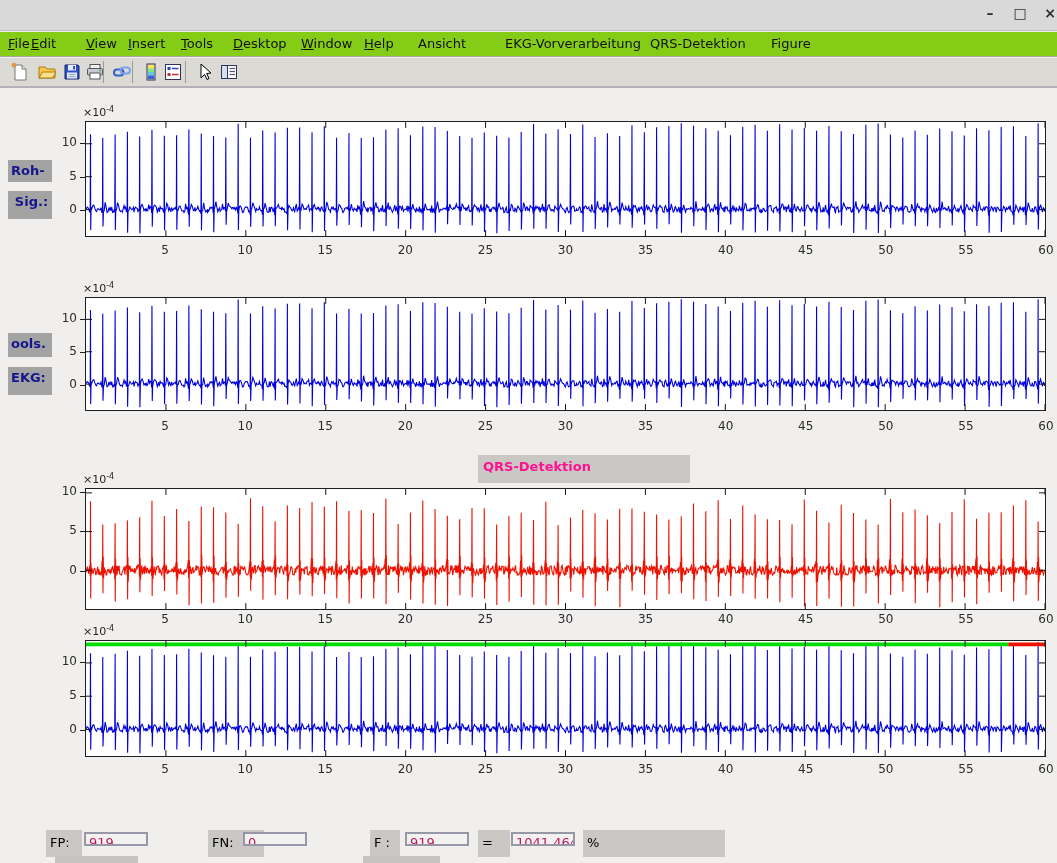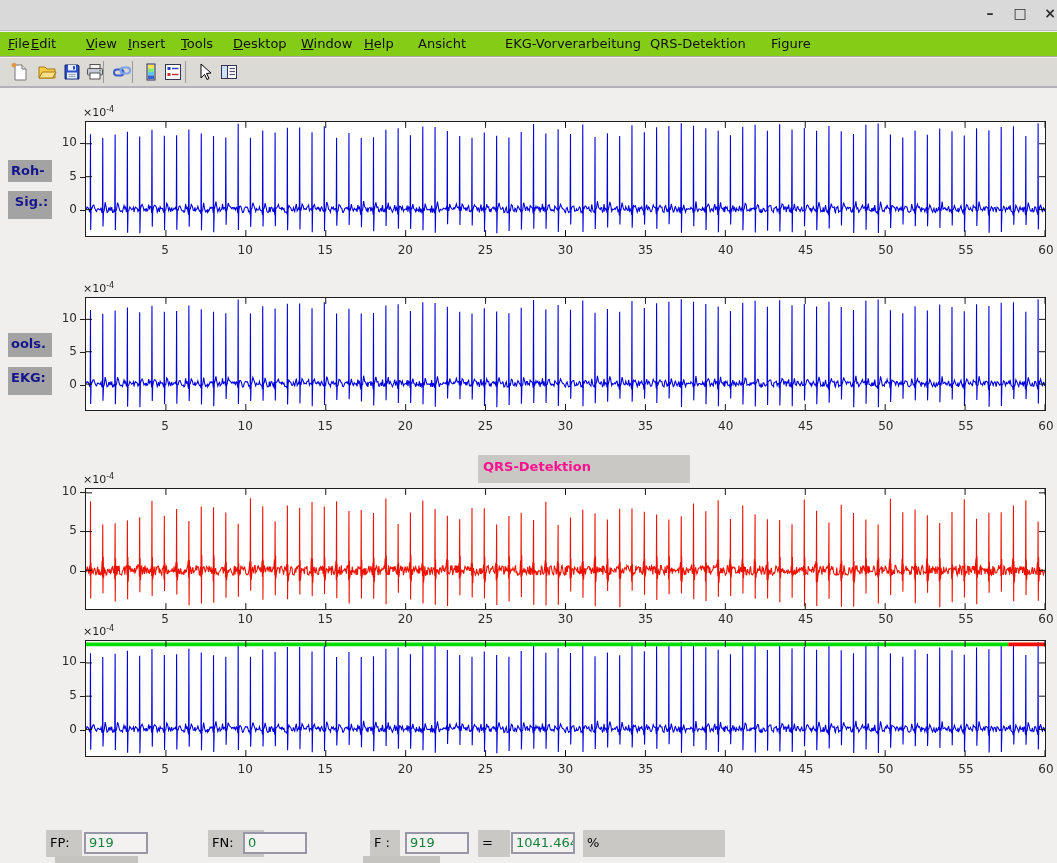--- a/index.html
+++ b/index.html
@@ -26,21 +26,21 @@
   .tick-label{position:absolute;font-size:12px;color:#2b2b2b;text-align:center;white-space:nowrap}
   .ylab{text-align:right}
   .tick-stub{position:absolute;width:5px;height:1px;background:#1f1f1f}
   .exp-label{position:absolute;font-size:11px;color:#1f1f1f}
   .exp-label sup{font-size:8px;vertical-align:4px}
   .side-label{position:absolute;left:8px;width:44px;background:#a3a3a3;color:#16168c;font-weight:bold;font-size:13px;padding:3px 0 0 3px;box-sizing:border-box}
   .plot-title-box{position:absolute;background:#c9c8c4}
   .plot-title{position:absolute;font-size:13px;font-weight:bold;color:#ff1190;white-space:nowrap}
   
   .stat-label{position:absolute;top:830px;height:27px;background:#c9c8c4;font-size:13px;color:#000;padding:5px 0 0 4px;box-sizing:border-box}
-  .stat-field{position:absolute;top:832px;height:22px;background:#f3f2f1;border:2px solid #9797a7;box-sizing:border-box;font-size:13px;color:#15803d;padding:1px 0 0 3px;overflow:hidden;white-space:nowrap}
+  .stat-field{position:absolute;top:832px;height:14px;background:#f3f2f1;border:2px solid #9797a7;box-sizing:border-box;font-size:13px;color:#be185d;padding:1px 0 0 3px;overflow:hidden;white-space:nowrap}
   .cutoff{position:absolute;top:856px;height:7px;background:#c5c4c0}
 </style>
 </head>
 <body>
 
 <div id="figure-canvas">
     <div class="exp-label" style="left: 83px; top: 105px;">×10<sup>-4</sup></div>
     <div class="side-label" style="top: 160px; height: 22px;">Roh-</div>
     <div class="side-label" style="top: 191px; height: 28px; text-align: center;">Sig.:</div>
     <div class="axes" style="left: 85px; top: 121px; width: 961px; height: 116px;">

